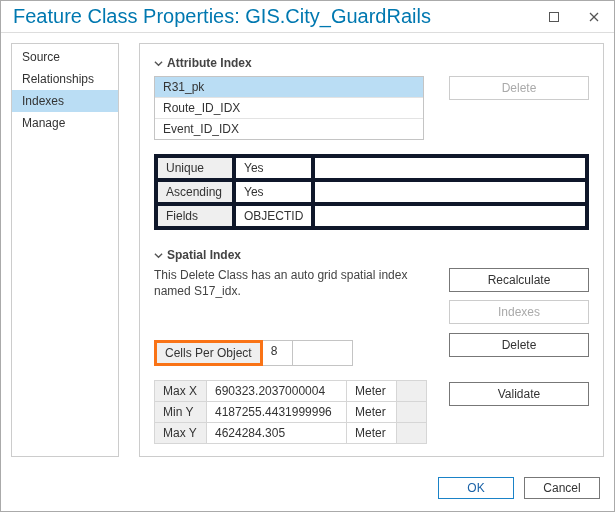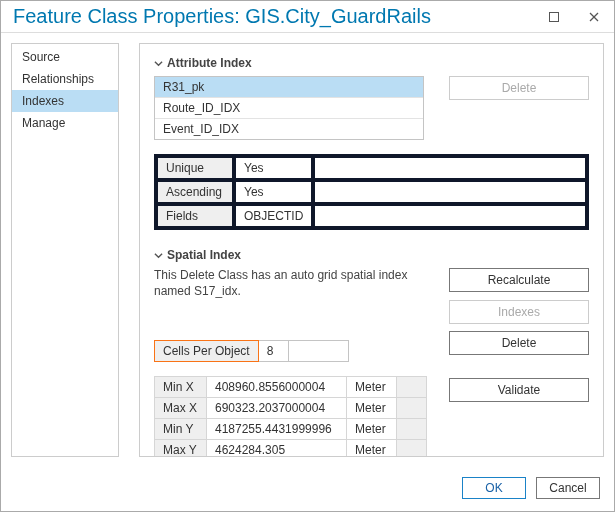--- a/index.html
+++ b/index.html
@@ -128,21 +128,21 @@
     width: 270px;
     color: #444;
     line-height: 1.3;
   }
   .cells-row {
     display: flex;
     align-items: stretch;
     margin-top: 16px;
   }
   .cells-label {
-    border: 1px solid #f97316;
+    border: 3px solid #f97316;
     background: #efefef;
     padding: 3px 8px;
   }
   .cells-value {
     border: 1px solid #c4c4c4;
     border-left: none;
     padding: 3px 8px;
     width: 30px;
   }
   .cells-empty {
@@ -166,21 +166,21 @@
   .spacer { height: 18px; }
   .footer {
     display: flex;
     justify-content: flex-end;
     gap: 10px;
     padding: 10px 14px 12px;
   }
   .footer .fbtn {
     border: 1px solid #777;
     padding: 3px 0;
-    width: 64px;
+    width: 76px;
     text-align: center;
   }
   .footer .fbtn.primary { border-color: #1a82c7; color:#1a62a7; }
 </style>
 </head>
 <body>
 
 <div class="dialog">
 
   <div class="titlebar">
@@ -275,26 +275,20 @@
           <div class="cells-empty"></div>
         </div>
         <div class="btncol" style="margin-top:0;">
           <div class="btn">Delete</div>
         </div>
       </div>
 
       <div class="row">
         <table class="exttable">
           <tbody>
-              <tr>
-            <td class="key">Min X</td>
-            <td class="num">408960.8556000004</td>
-            <td class="unit">Meter</td>
-            <td class="tail"></td>
-          </tr>
           <tr>
             <td class="key">Max X</td>
             <td class="num">690323.2037000004</td>
             <td class="unit">Meter</td>
             <td class="tail"></td>
           </tr>
           <tr>
             <td class="key">Min Y</td>
             <td class="num">4187255.4431999996</td>
             <td class="unit">Meter</td>

